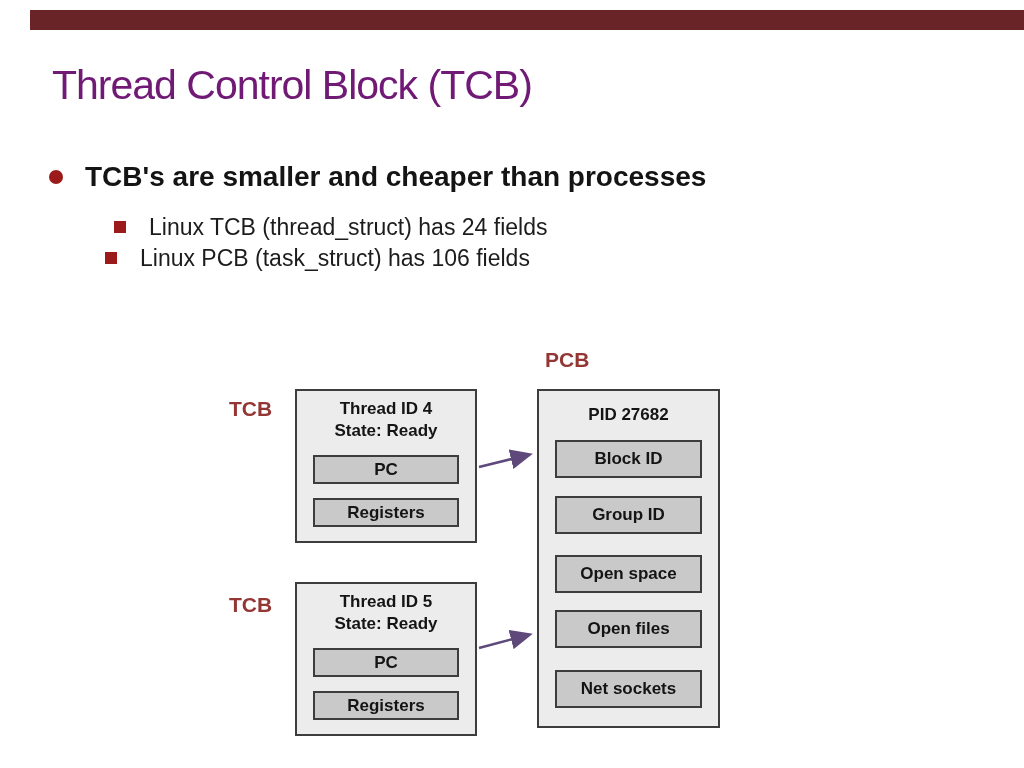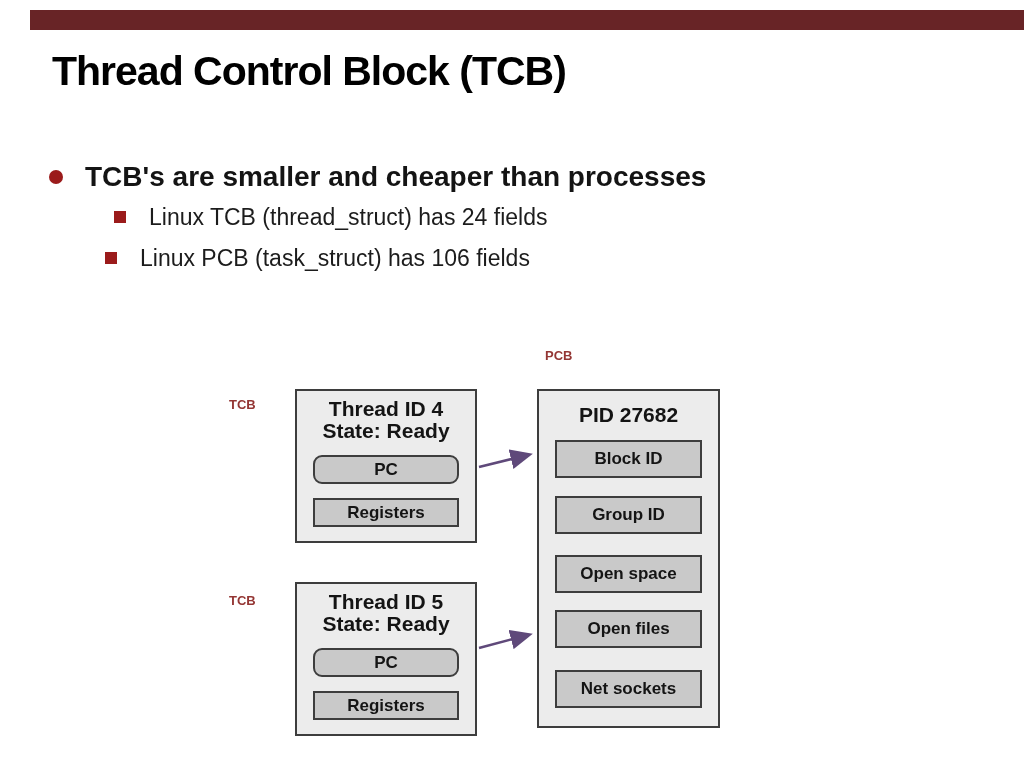--- a/index.html
+++ b/index.html
@@ -2,54 +2,54 @@
 <html><head>
 <meta charset="utf-8">
 <style>
   html,body{margin:0;padding:0;background:#ffffff;}
   .slide{
     position:relative;width:1024px;height:768px;background:#ffffff;overflow:hidden;
     font-family:"Liberation Sans","DejaVu Sans",sans-serif;color:#111;
   }
   .topbar{position:absolute;left:30px;right:0;top:10px;height:20px;background:#682426;}
   .title{
-    position:absolute;left:52px;top:48px;margin:0;
-    font-size:41px;font-weight:700;letter-spacing:-1px;color:#000000;
+    position:absolute;left:52px;top:62px;margin:0;
+    font-size:41px;font-weight:400;letter-spacing:-1px;color:#701a75;
   }
   .bullet-row{position:absolute;display:flex;align-items:flex-start;}
   .b1{left:49px;top:161px;width:760px;}
   .b1 .dot{
     width:14px;height:14px;border-radius:50%;background:#9B1B1B;
     margin-top:9px;flex:0 0 14px;
   }
   .b1 .btxt{margin-left:22px;font-size:28px;font-weight:700;color:#141414;line-height:32px;}
   .b2{left:105px;width:700px;}
-  .b2a{top:203px;padding-left:9px;} .b2b{top:244px;}
+  .b2a{top:213px;padding-left:9px;} .b2b{top:244px;}
   .b2 .sq{width:12px;height:12px;background:#9B1B1B;margin-top:8px;flex:0 0 12px;}
   .b2 .btxt{margin-left:23px;font-size:23px;font-weight:400;color:#1c1c1c;line-height:29px;}
 
   .diag-label{
-    position:absolute;font-size:13px;font-weight:700;color:#943634;
+    position:absolute;font-size:21px;font-weight:700;color:#943634;
   }
   .block{
     position:absolute;background:#ECECEC;border:2px solid #3d3d3d;box-sizing:border-box;
   }
   .block-head{
     position:absolute;left:0;width:100%;text-align:center;
-    font-size:21px;font-weight:700;color:#141414;line-height:21px;
+    font-size:17px;font-weight:700;color:#141414;line-height:21px;
   }
   .field{
     position:absolute;background:#C9C9C9;border:2px solid #3d3d3d;box-sizing:border-box;
     display:flex;align-items:center;justify-content:center;
     font-size:17px;font-weight:700;color:#141414;
   }
   .tcb-box{left:295px;width:182px;height:154px;}
   .tcb1{top:389px;} .tcb2{top:582px;padding-left:36px;}
   .tcb-box .f{left:16px;width:146px;height:29px;}
-  .tcb-box .f0{top:64px;border-radius:9px;} .tcb-box .f1{top:107px;}
+  .tcb-box .f0{top:64px;} .tcb-box .f1{top:107px;}
   .pcb-box{left:537px;top:389px;width:183px;height:339px;}
   .pcb-box .f{left:16px;width:147px;height:38px;}
   .pcb-box .pf0{top:49px;} .pcb-box .pf1{top:105px;} .pcb-box .pf2{top:164px;}
   .pcb-box .pf3{top:219px;} .pcb-box .pf4{top:279px;}
   .overlay{position:absolute;left:0;top:0;width:1024px;height:768px;pointer-events:none;}
 </style>
 </head>
 <body>
 
 <div class="slide">

